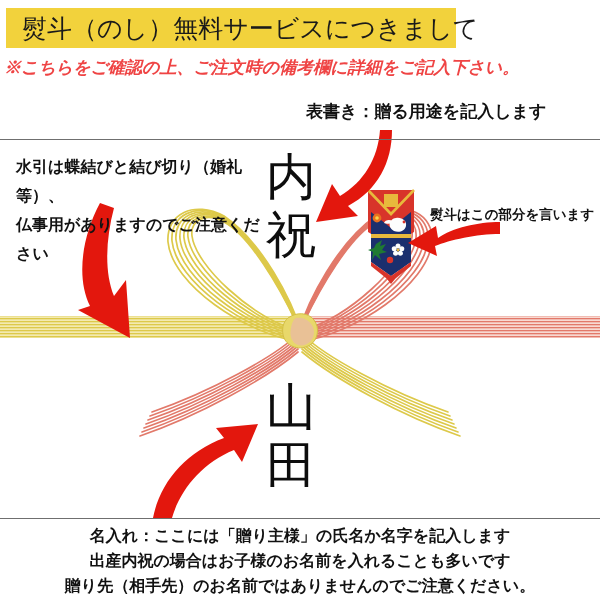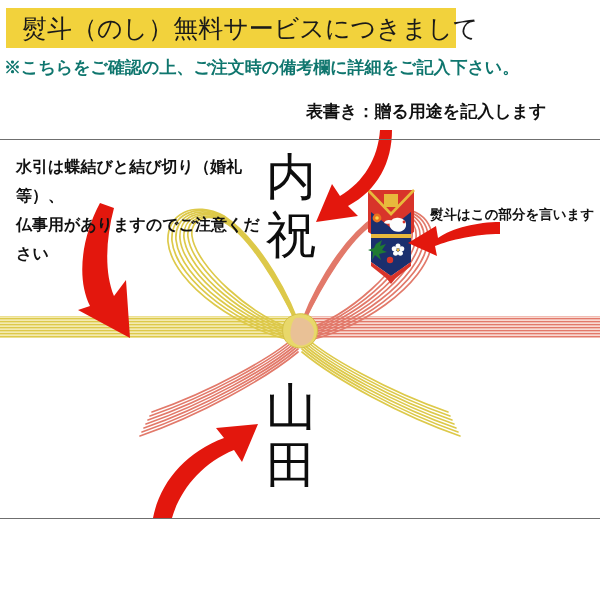--- a/index.html
+++ b/index.html
@@ -37,23 +37,24 @@
     letter-spacing: 0px;
     white-space: nowrap;
     font-family: "Liberation Serif", "DejaVu Serif", serif;
   }
   #header-subtitle {
     position: absolute;
     left: 4px;
     top: 56px;
     font-size: 17px;
     font-weight: bold;
-    color: #0f766e;
+    color: #ef4444;
     white-space: nowrap;
     font-family: "Liberation Serif", "DejaVu Serif", serif;
+    font-style: italic;
   }
 
   
   .rule {
     position: absolute;
     left: 0;
     width: 600px;
     height: 1px;
     background: #6f6f6f;
   }
@@ -296,14 +297,19 @@
 
   <div class="annot" id="annot-omotegaki">表書き：贈る用途を記入します</div>
 
   <div class="annot" id="annot-mizuhiki">
     <div>水引は蝶結びと結び切り（婚礼等）、</div>
     <div>仏事用がありますのでご注意ください</div>
   </div>
 
   <div class="annot" id="annot-noshi">熨斗はこの部分を言います</div>
 
+  <div id="annot-naire">
+    <div>名入れ：ここには「贈り主様」の氏名か名字を記入します</div>
+    <div>出産内祝の場合はお子様のお名前を入れることも多いです</div>
+    <div>贈り先（相手先）のお名前ではありませんのでご注意ください。</div>
+  </div>
 
 </div>
 
 </body></html>

